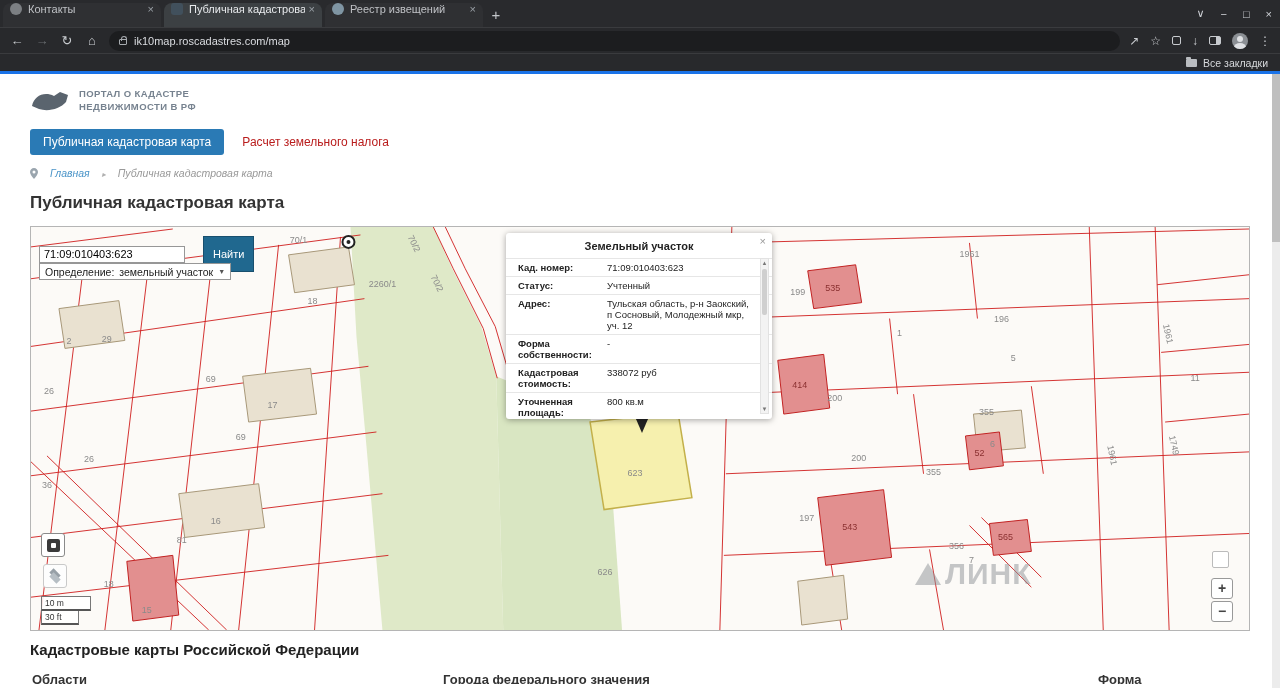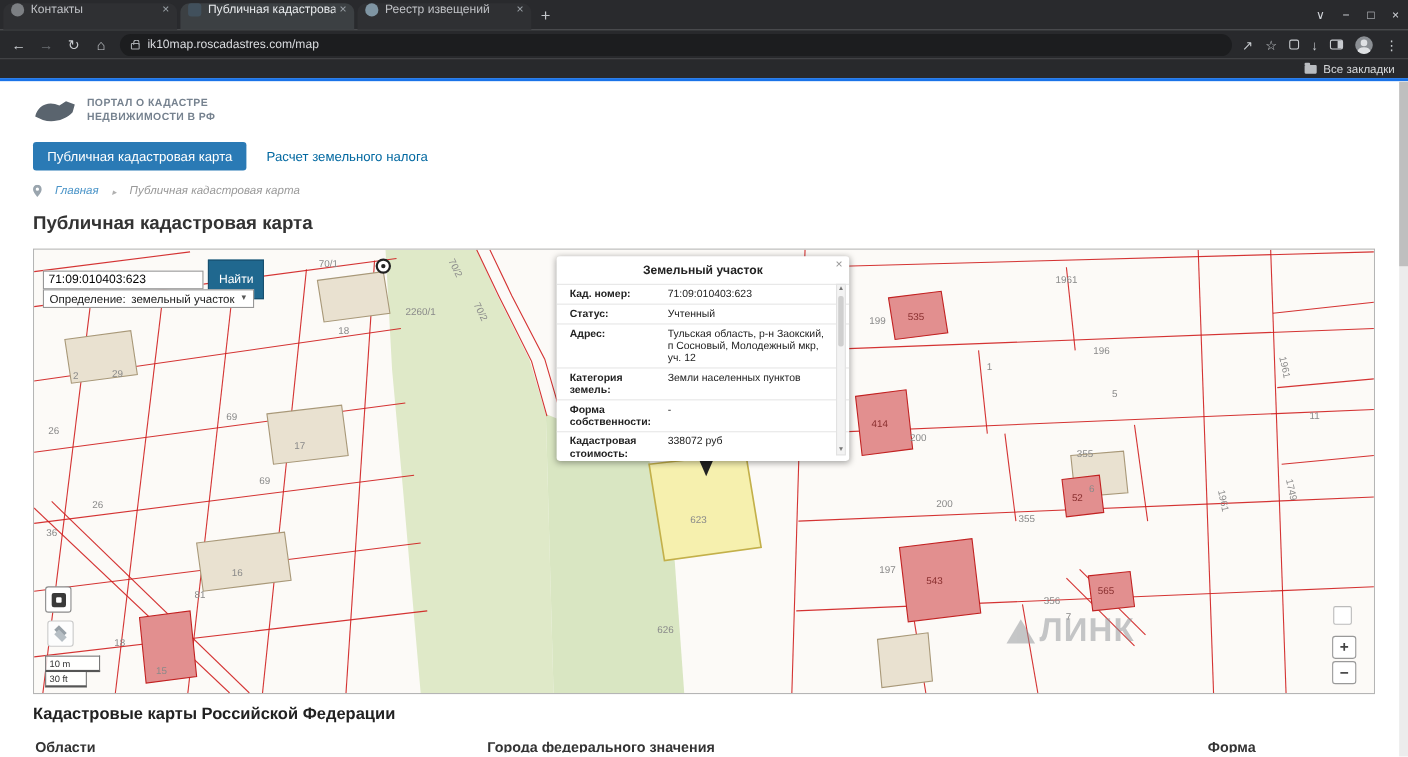--- a/index.html
+++ b/index.html
@@ -42,36 +42,36 @@
   .blue-line { height:3px; background:#1a73e8; }
   
   .page { height:614px; background:#fff; position:relative; overflow:hidden; }
   .page-scrollbar { position:absolute; right:0; top:0; bottom:0; width:8px; background:#ececec; }
   .page-thumb { position:absolute; top:0; right:0; width:8px; height:168px; background:#bfbfbf; }
   .content { padding:14px 30px 0 30px; }
   .logo-row { display:flex; gap:9px; }
   .logo-text { font-size:9.5px; font-weight:bold; color:#76828f; letter-spacing:.4px; line-height:1.35; }
   .site-nav { margin-top:13px; display:flex; align-items:center; gap:18px; }
   .nav-active { background:#2a7ab5; color:#fff; font-size:12px; padding:6px 13px; border-radius:3px; cursor:default; }
-  .nav-link { color:#0369a1; font-size:12px; text-decoration:none; }
+  .nav-link { color:#b91c1c; font-size:12px; text-decoration:none; }
   .breadcrumb { margin-top:12px; display:flex; align-items:flex-end; gap:12px; font-size:10.5px; color:#999;font-style:italic; }
   .crumb-home { color:#4a94c8; }
   .crumb-sep { color:#b0b0b0; font-size:8px; }
   h1.page-title { font-size:17px; color:#333; margin:14px 0 0; font-weight:bold; }
   
   .map { position:relative; width:1220px; height:405px; border:1px solid #b5b5b5; margin-top:13px; background:#fcfaf7; }
   .map svg.basemap { position:absolute; left:0; top:0; }
   .rl { stroke:#cf1d1d; stroke-width:1; fill:none; opacity:.9; }
   .bb { fill:#e9e1d0; stroke:#a89878; stroke-width:1; }
   .pb { fill:#e28f8f; stroke:#c22222; stroke-width:1; }
   .plabel { font-family:"Liberation Sans",sans-serif; font-size:9px; fill:#8a8a8a; text-anchor:middle; }
   .plabel.on { fill:#8a3030; }
   .searchbox { position:absolute; left:8px; top:9px; display:flex; align-items:center; }
   .searchbox input { width:146px; height:17px; border:1px solid #979797; font-size:11px; padding:0 4px; font-family:"Liberation Sans",sans-serif; }
-  .searchbox button { height:36px; margin-left:4px; background:#20688f; color:#fff; border:1px solid #184f6e; font-size:11px; padding:0 9px; font-family:"Liberation Sans",sans-serif; }
+  .searchbox button { height:36px; margin-left:18px; background:#20688f; color:#fff; border:1px solid #184f6e; font-size:11px; padding:0 9px; font-family:"Liberation Sans",sans-serif; }
   .filterbox { position:absolute; left:8px; top:36px; height:17px; border:1px solid #979797; background:#fff; font-size:10.5px; color:#222; display:flex; align-items:center; padding:0 5px; gap:5px; }
   .filterbox .arr { font-size:7px; color:#555; }
   
   .popup { position:absolute; left:475px; top:6px; width:266px; height:186px; background:#fff; border-radius:3px;
            box-shadow:0 1px 6px rgba(0,0,0,.35); font-size:9.5px; color:#222; overflow:hidden; }
   .popup-close { position:absolute; top:2px; right:6px; color:#999; font-size:11px; cursor:pointer; }
   .popup-title { text-align:center; font-weight:bold; font-size:11px; padding:7px 0 6px; }
   .prow { display:flex; border-top:1px solid #e6e6e6;gap:11px; }
   .plbl { width:88px; font-weight:bold; padding:3px 2px 3px 12px; }
   .pval { flex:1; padding:3px 18px 3px 2px; }
@@ -318,24 +318,20 @@
           </div>
         <div class="prow">
             <div class="plbl">Статус:</div>
             <div class="pval">Учтенный</div>
           </div>
         <div class="prow">
             <div class="plbl">Адрес:</div>
             <div class="pval">Тульская область, р-н Заокский, п Сосновый, Молодежный мкр, уч. 12</div>
           </div>
         <div class="prow">
-            <div class="plbl">Категория земель:</div>
-            <div class="pval">Земли населенных пунктов</div>
-          </div>
-        <div class="prow">
             <div class="plbl">Форма собственности:</div>
             <div class="pval">-</div>
           </div>
         <div class="prow">
             <div class="plbl">Кадастровая стоимость:</div>
             <div class="pval">338072 руб</div>
           </div>
         <div class="prow">
             <div class="plbl">Уточненная площадь:</div>
             <div class="pval">800 кв.м</div>

